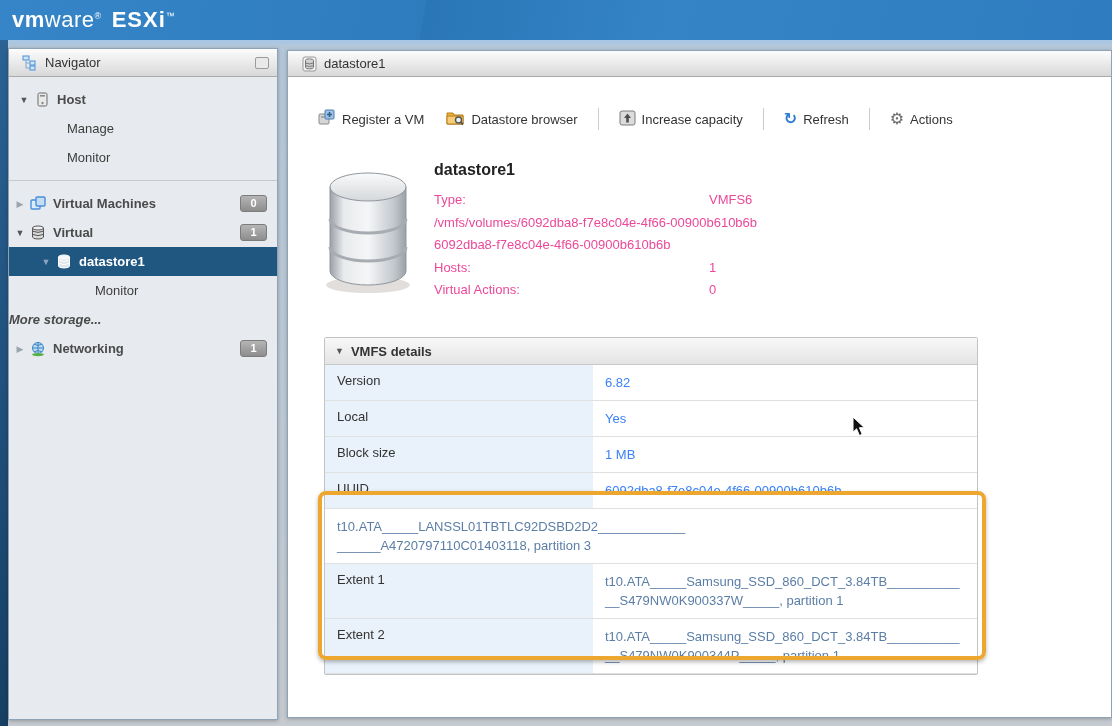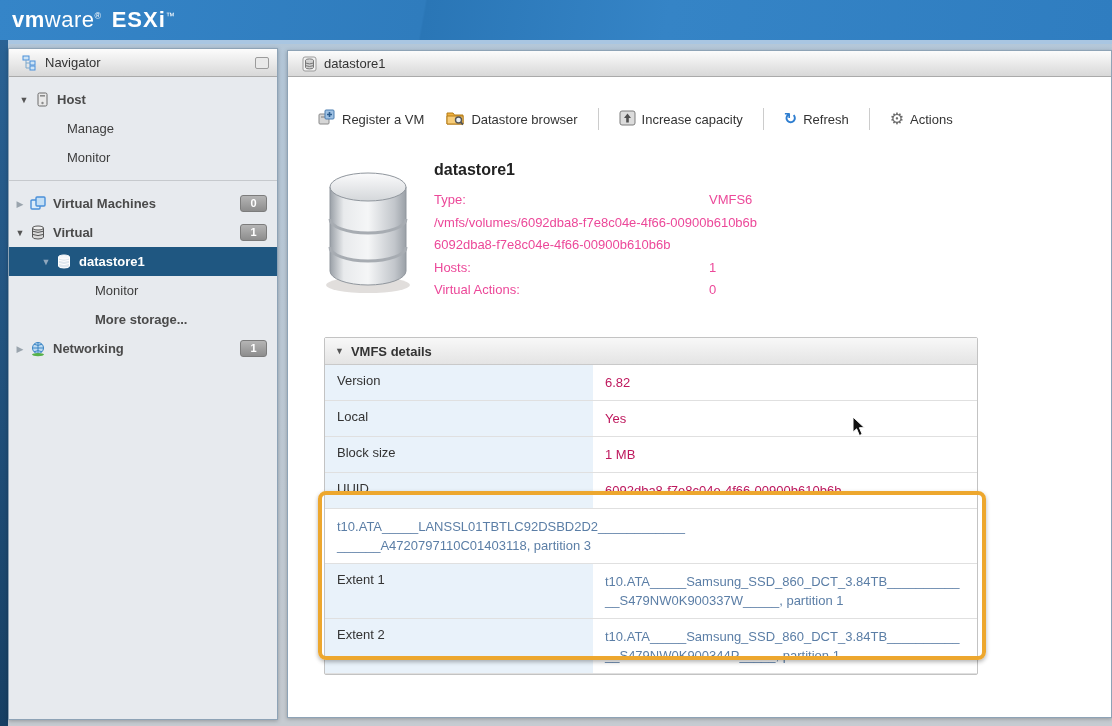--- a/index.html
+++ b/index.html
@@ -58,21 +58,21 @@
   .fvalue { white-space:nowrap; }
 
   
   .vmfs { position:absolute; left:36px; top:286px; width:654px; border:1px solid #c3c3c3; border-radius:2px; background:#fff; }
   .vmfs-header { height:27px; background:linear-gradient(#f8f8f8,#e4e4e4); border-bottom:1px solid #c9c9c9;
     display:flex; align-items:center; padding:0 10px; font-size:13px; font-weight:bold; color:#333; }
   .vmfs-header .tri { font-size:9px; color:#555; margin-right:7px; }
   .vrow { display:flex; border-bottom:1px solid #e0e0e0; }
   .vrow:last-child { border-bottom:none; }
   .vlabel { width:268px; flex:none; background:#e9f2fa; padding:8px 12px; font-size:13px; color:#333; }
-  .vvalue { padding:8px 12px; font-size:13px; color:#be185d; white-space:pre-line; line-height:19px; }
+  .vvalue { padding:8px 12px; font-size:13px; color:#3b82f6; white-space:pre-line; line-height:19px; }
   .vvalue.link { color:#5b7ea6; cursor:pointer; }
   .extent-highlight { position:absolute; left:-7px; top:153px; width:668px; height:169px;
     border:4px solid #eda72e; border-radius:8px; box-shadow:0 2px 4px rgba(0,0,0,.3); pointer-events:none; }
 
   .cursor { position:absolute; left:852px; top:416px; pointer-events:none; }
 </style>
 </head>
 <body>
 
 <div class="stage">
@@ -151,21 +151,21 @@
               <path d="M1.5 3 v9 q0 2 5.5 2 q5.5 0 5.5-2 v-9" fill="#dfe7ee" stroke="#fff"></path>
               <ellipse cx="7" cy="3" rx="5.5" ry="2" fill="#f4f7fa" stroke="#fff"></ellipse>
               <path d="M1.5 6.2 q5.5 2.4 11 0 M1.5 9.4 q5.5 2.4 11 0" fill="none" stroke="#fff"></path>
             </svg>
         </span>
         <span class="tlabel">datastore1</span>
       </div>
       <div class="trow" style="padding-left:86px;">
         <span class="tchild">Monitor</span>
       </div>
-      <div class="trow" style="padding-left:86px;">
+      <div class="trow" style="font-style:italic;">
         <span class="tchild" style="font-weight:bold;color:#4a4a4a;">More storage...</span>
       </div>
 
       <div class="trow" style="padding-left:6px;">
         <span class="caret dim">▶</span>
         <span class="ticon">
           <svg width="16" height="16" viewBox="0 0 16 16">
               <circle cx="8" cy="7" r="5.5" fill="#bfdcf2" stroke="#3a84c4"></circle>
               <path d="M2.5 7 h11 M8 1.5 v11 M4 3.2 q4 2.4 8 0 M4 10.8 q4 -2.4 8 0" stroke="#3a84c4" fill="none"></path>
               <ellipse cx="8" cy="13.6" rx="6" ry="1.6" fill="#57b149"></ellipse>

